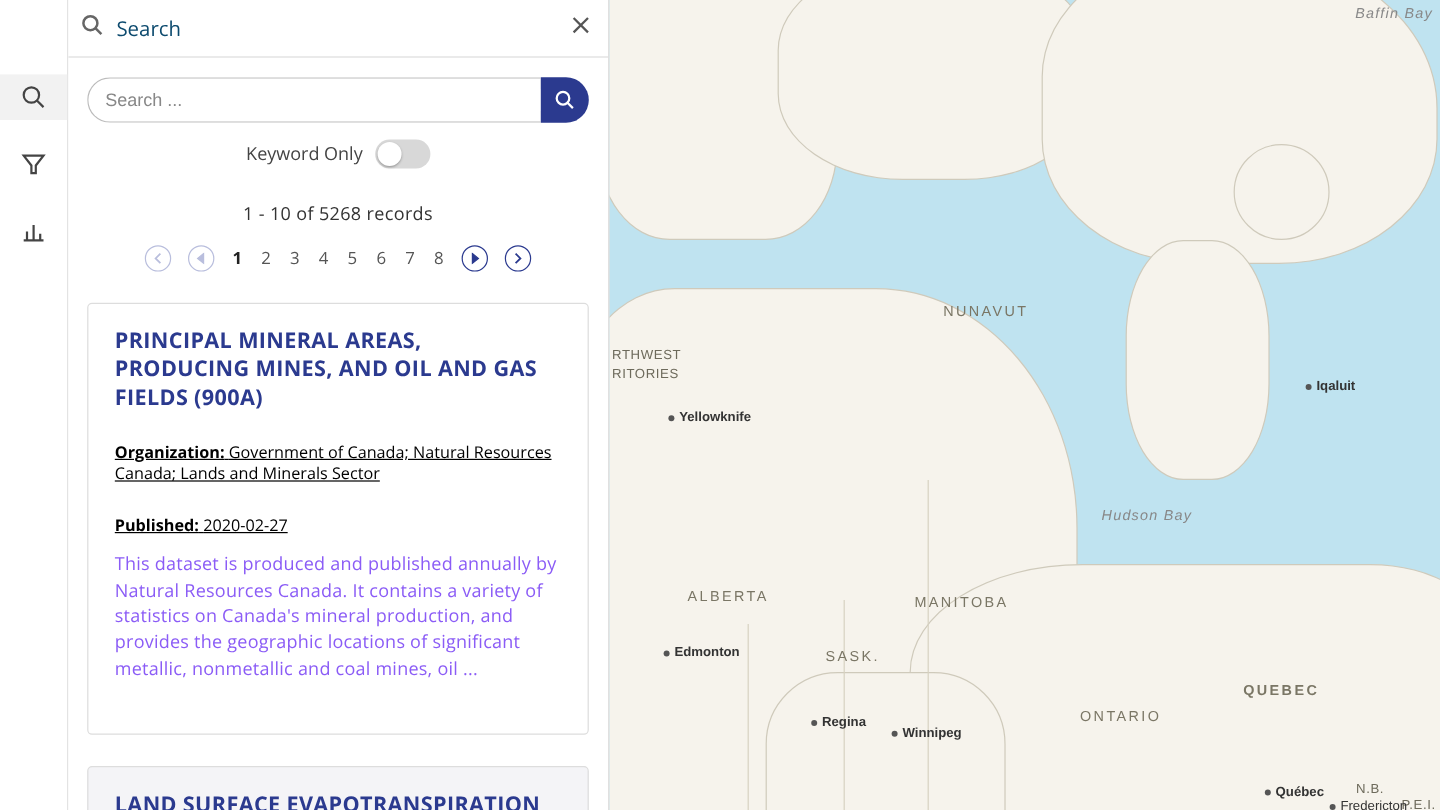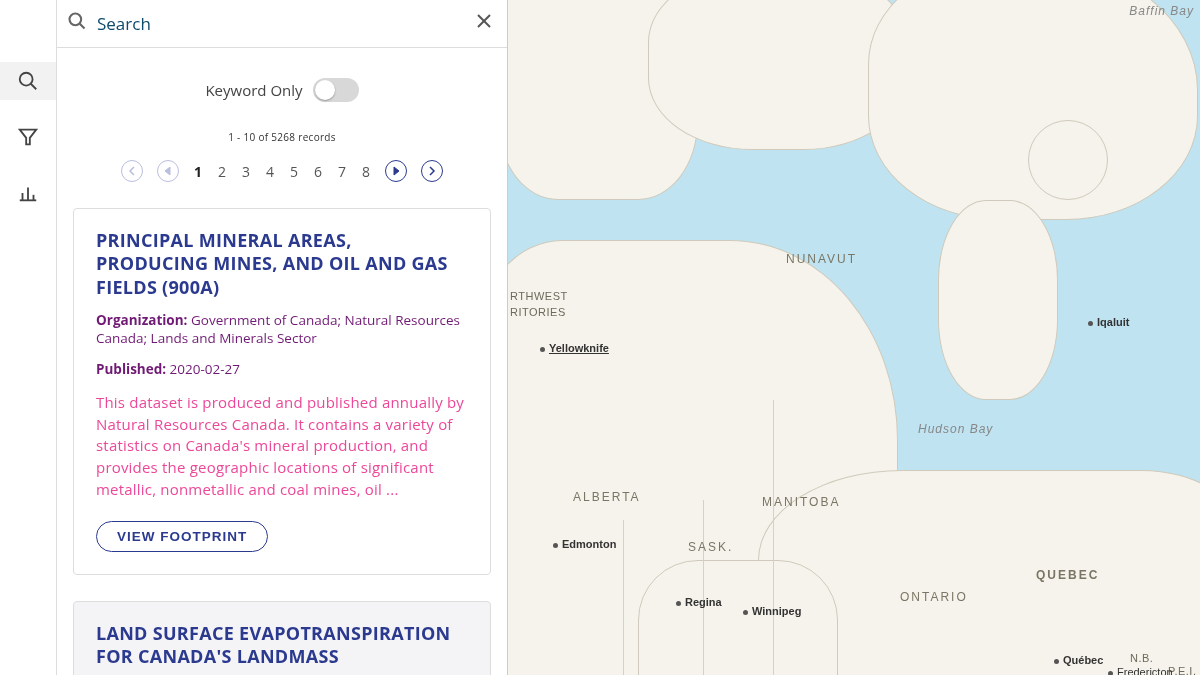--- a/index.html
+++ b/index.html
@@ -37,43 +37,43 @@
     width: 40px; height:38px; border:none; border-radius: 0 20px 20px 0; background:#2b3a8f;
     display:flex; align-items:center; justify-content:center; cursor:pointer;
   }
   .searchbar button svg { width:18px; height:18px; stroke:#fff; fill:none; stroke-width:2.5; }
 
   
   .kw-row { display:flex; justify-content:center; align-items:center; gap:10px; margin-top:14px; color:#444; font-size:15px; }
   .toggle { width:46px; height:24px; background:#d8d8d8; border-radius:12px; position:relative; cursor:pointer; }
   .toggle .knob { width:20px; height:20px; background:#fff; border-radius:50%; position:absolute; top:2px; left:2px; box-shadow:0 1px 2px rgba(0,0,0,.3); }
 
-  .records-count { text-align:center; margin-top: 28px; font-size:10px; color:#333; letter-spacing:.3px; }
+  .records-count { text-align:center; margin-top: 28px; font-size:15px; color:#333; letter-spacing:.3px; }
 
   
   .pager { display:flex; align-items:center; justify-content:center; gap:14px; margin-top:16px; }
   .pager .circ {
     width:22px; height:22px; border:1.5px solid #2b3a8f; border-radius:50%;
     display:flex; align-items:center; justify-content:center; cursor:pointer;
   }
   .pager .circ svg { width:10px; height:10px; stroke:#2b3a8f; fill:#2b3a8f; }
   .pager .circ.disabled { border-color:#b9bedd; }
   .pager .circ.disabled svg { stroke:#b9bedd; fill:#b9bedd; }
   .pager .pg { font-size:14px; color:#555; cursor:pointer; min-width:10px; text-align:center; }
   .pager .pg.current { font-weight:700; color:#222; }
 
   
   .card { border:1px solid #ddd; border-radius:4px; margin-top: 26px; padding: 20px 22px 22px; }
   .card.alt { background:#f4f4f7; }
   .card-title {
     color:#2b3a8f; font-weight:700; font-size:18px; letter-spacing:.3px; line-height:1.3; cursor:pointer;
   }
-  .meta { font-size:13.5px; color:#701a75; margin-top:12px; line-height:1.35; }
+  .meta { font-size:13.5px; color:#000000; margin-top:24px; line-height:1.35;text-decoration:underline; }
   .meta .lbl { font-weight:700; }
-  .desc { font-size:15px; color:#ec4899; line-height:1.45; margin-top:14px; letter-spacing:.2px; }
+  .desc { font-size:15px; color:#8b5cf6; line-height:1.45; margin-top:14px; letter-spacing:.2px; }
   .card-actions { display:flex; gap:16px; margin-top:20px; }
   .pill {
     border:1.5px solid #2b3a8f; color:#2b3a8f; background:transparent; border-radius:18px;
     padding: 7px 20px; font-size:13.5px; font-weight:700; letter-spacing:1px; cursor:pointer;
     display:flex; align-items:center; gap:8px;
   }
   .pill svg { width:14px; height:12px; fill:#2b3a8f; }
 
   
   .map { flex:1; position:relative; background:#bfe3f0; overflow:hidden; font-family: Arial, sans-serif; }
@@ -123,20 +123,29 @@
       <span class="hdr-title">Search</span>
       <span class="close">
         <svg viewBox="0 0 24 24">
             <line x1="4" y1="4" x2="20" y2="20"></line>
             <line x1="20" y1="4" x2="4" y2="20"></line>
           </svg>
       </span>
     </div>
 
     <div class="panel-body">
+      <div class="searchbar">
+        <input type="text" placeholder="Search ..." style="">
+        <button>
+          <svg viewBox="0 0 24 24">
+              <circle cx="10" cy="10" r="7"></circle>
+              <line x1="15" y1="15" x2="21" y2="21"></line>
+            </svg>
+        </button>
+      </div>
 
       <div class="kw-row">
         <span>Keyword Only</span>
         <div class="toggle">
             <div class="knob"></div>
           </div>
       </div>
 
       <div class="records-count">1 - 10 of 5268 records</div>
 
@@ -176,23 +185,20 @@
         <div class="meta">
           <span class="lbl">Organization:</span>
           <span>Government of Canada; Natural Resources Canada; Lands and Minerals Sector</span>
         </div>
         <div class="meta">
           <span class="lbl">Published:</span>
           <span>2020-02-27</span>
         </div>
         <div class="desc">This dataset is produced and published annually by Natural Resources Canada. It contains a variety of statistics on Canada's mineral production, and provides the geographic locations of significant metallic, nonmetallic and coal mines, oil ...</div>
         <div class="card-actions">
-          <button class="pill">
-            <span>VIEW FOOTPRINT</span>
-          </button>
         </div>
       </div>
 
       <div class="card alt">
         <div class="card-title">LAND SURFACE EVAPOTRANSPIRATION FOR CANADA'S LANDMASS</div>
 
       </div>
 
     </div>
   </div>
@@ -220,21 +226,21 @@
 
     <span class="mlabel" style="left:278px; top:252px;">NUNAVUT</span>
     <span class="mlabel" style="left:254px; top:495px;">MANITOBA</span>
     <span class="mlabel" style="left:65px; top:490px;">ALBERTA</span>
     <span class="mlabel" style="left:180px; top:540px;">SASK.</span>
     <span class="mlabel" style="left:392px; top:590px;">ONTARIO</span>
     <span class="mlabel" style="left:528px; top:568px;font-weight:bold;">QUEBEC</span>
     <span class="mlabel small" style="left:622px; top:652px;">N.B.</span>
     <span class="mlabel small" style="left:660px; top:665px;">P.E.I.</span>
 
-    <span class="city" style="left:32px; top:342px;text-decoration:underline;">Yellowknife</span>
+    <span class="city" style="left:49px; top:342px;">Yellowknife</span>
     <span class="city" style="left:580px; top:316px;">Iqaluit</span>
     <span class="city" style="left:45px; top:538px;">Edmonton</span>
     <span class="city" style="left:168px; top:596px;">Regina</span>
     <span class="city" style="left:235px; top:605px;">Winnipeg</span>
     <span class="city" style="left:546px; top:654px;">Québec</span>
     <span class="city" style="left:600px; top:666px; font-weight:400;">Fredericton</span>
   </div>
 </div>
 
 </body></html>

